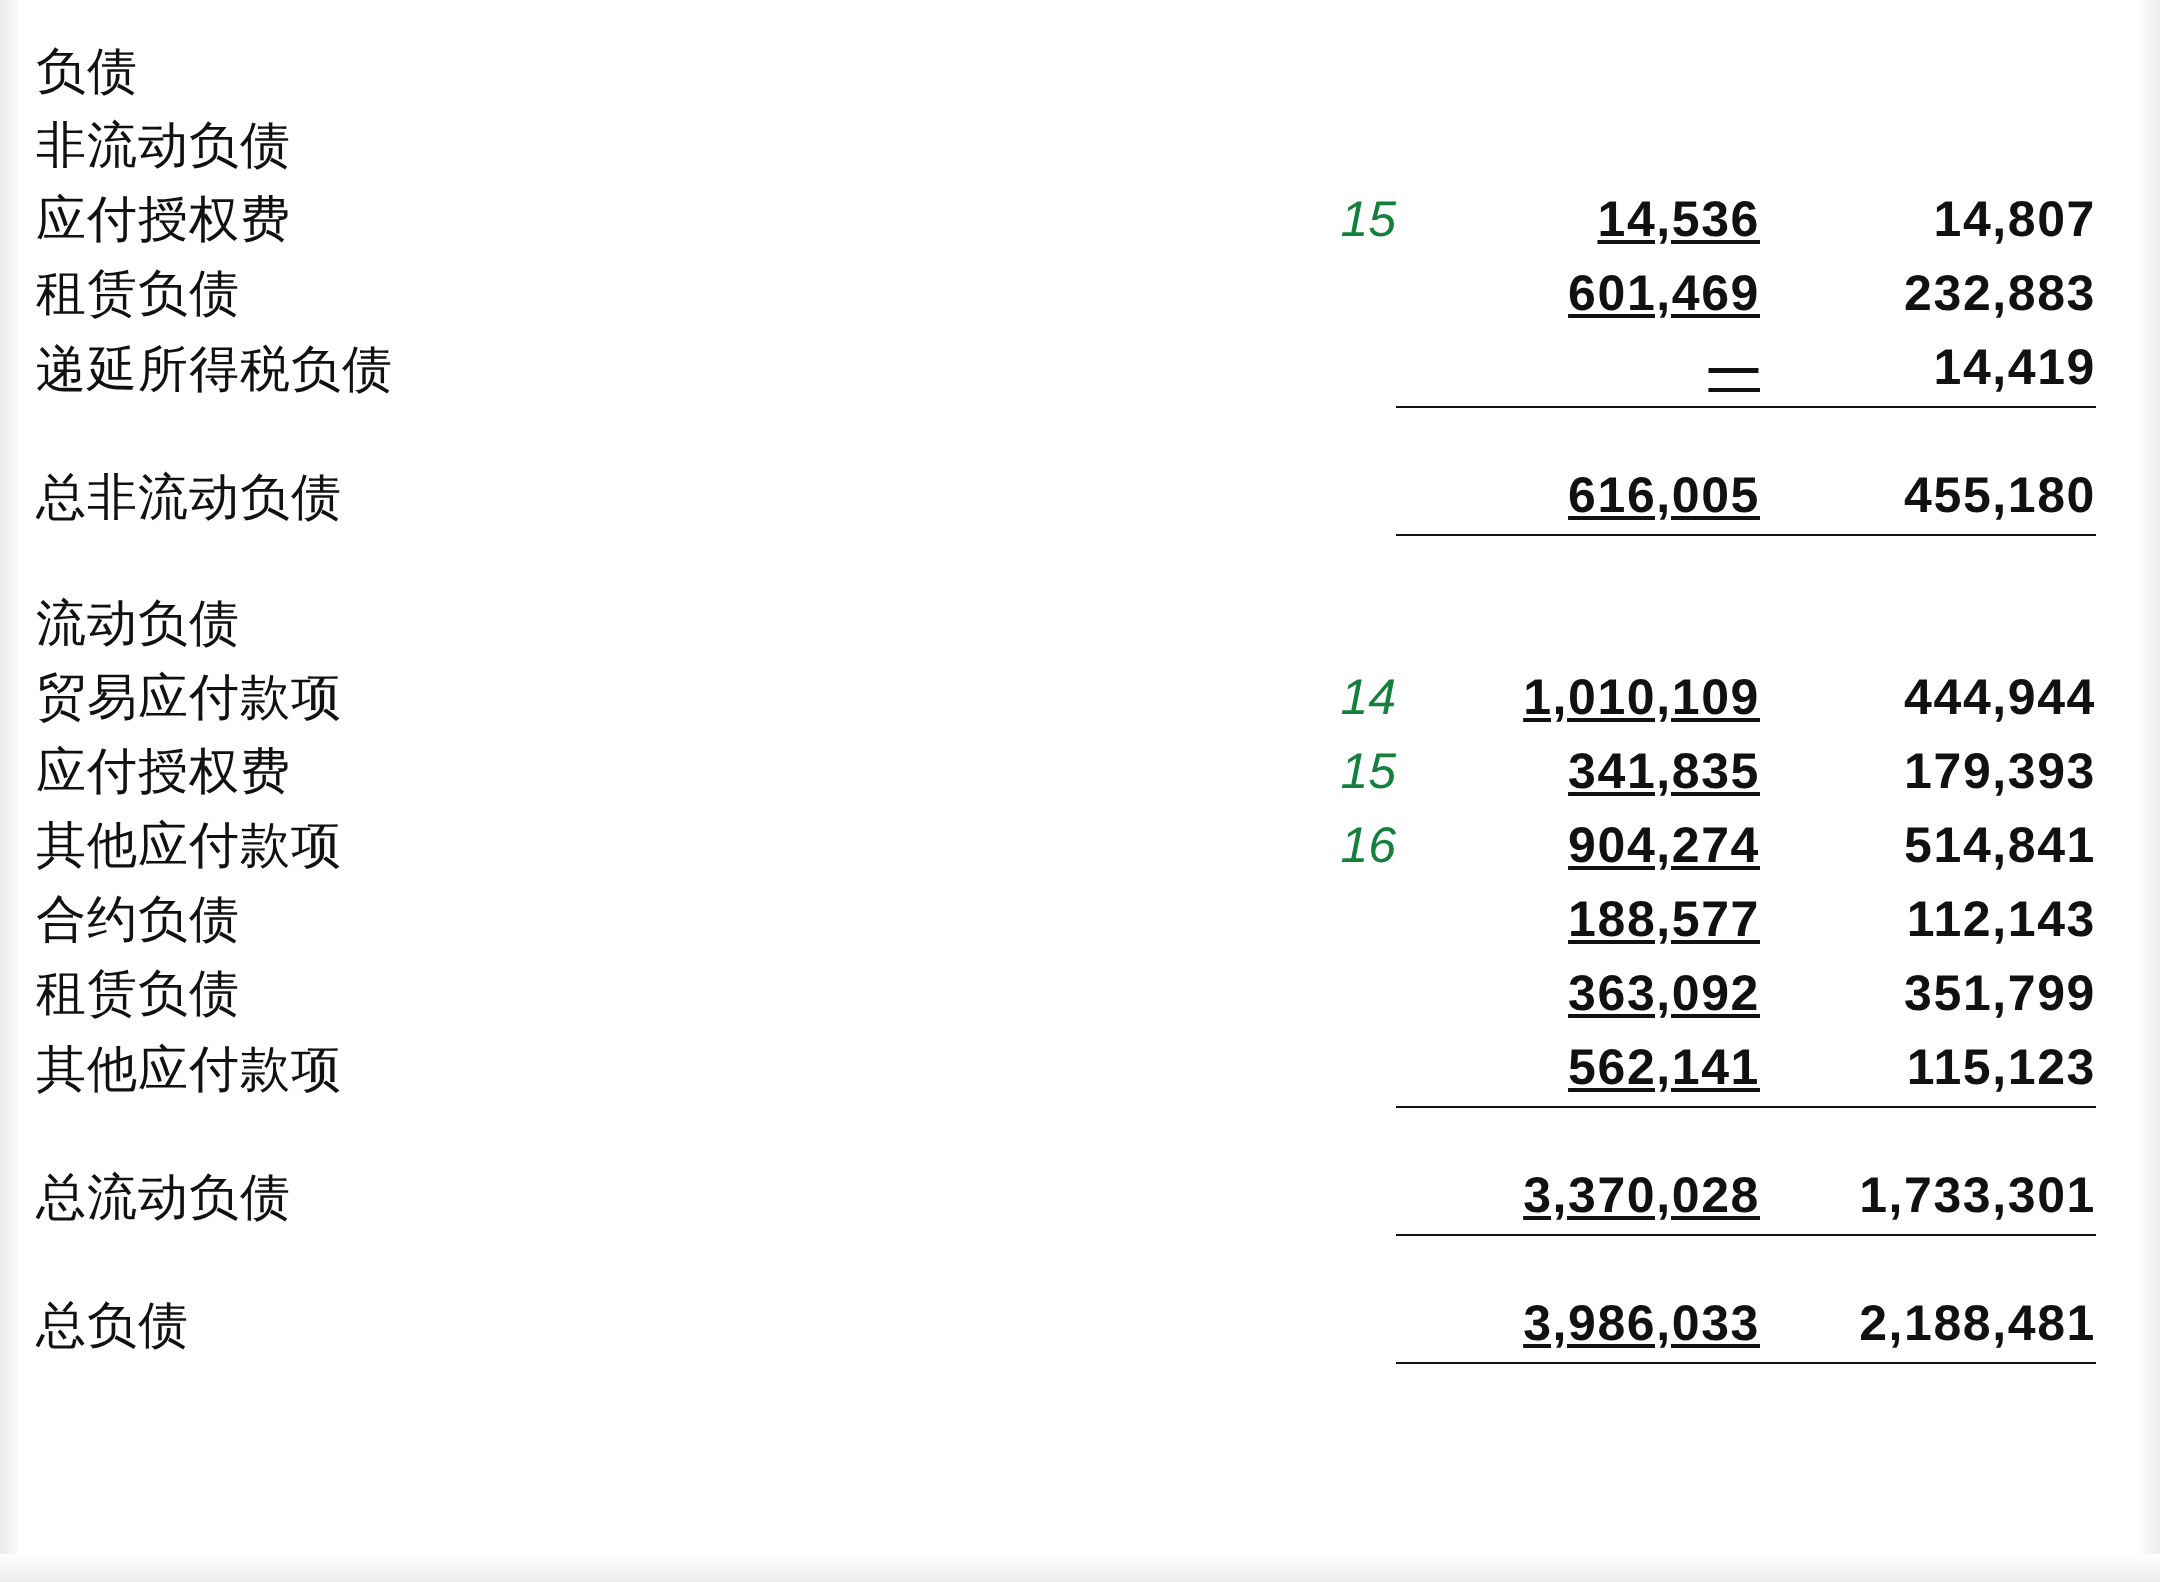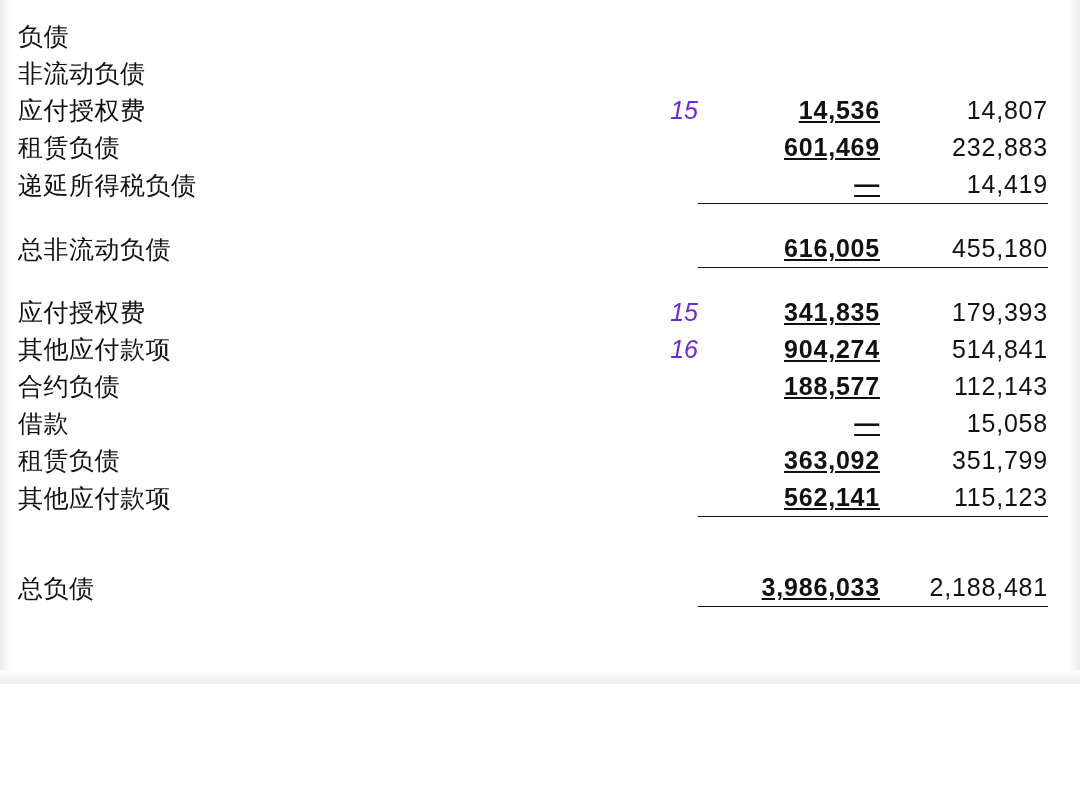--- a/index.html
+++ b/index.html
@@ -10,21 +10,21 @@
   body {
     width: 1080px;
     height: 791px;
     font-family: "Liberation Sans", sans-serif;
     color: #111111;
     overflow: hidden;
   }
   .page {
     position: relative;
     width: 1080px;
-    height: 684px;
+    height: 791px;
     background: #ffffff;
     box-sizing: border-box;
     padding: 18px 36px 10px 18px;
   }
   
   .edge-left {
     position: absolute;
     left: 0; top: 0; bottom: 0;
     width: 10px;
     background: linear-gradient(to right, #e9e9e9, #ffffff);
@@ -62,30 +62,30 @@
   .label {
     text-align: left;
     padding-left: 4px;
     letter-spacing: 0.5px;
   }
   .note {
     text-align: right;
     font-style: italic;
     font-size: 23px;
     padding-right: 14px;
-    color: #6d28d9;
+    color: #15803d;
   }
   .num {
     text-align: right;
     font-variant-numeric: tabular-nums;
     letter-spacing: 0.8px;
     padding-right: 2px;
   }
   .num.cur { font-weight: bold; padding-right: 8px; text-decoration: underline; }
-  .num.prev { font-weight: normal; padding-right: 0px; text-align: right; }
+  .num.prev { font-weight: bold; padding-right: 0px; text-align: right; }
 
   .bold .label { font-weight: normal; }
   .heading .label { font-weight: normal; }
   .rule-bottom { border-bottom: 1.6px solid #111; }
   .spacer td { height: 26px; line-height: 26px; font-size: 0; }
 
   .dash { font-weight: bold; }
 </style>
 </head>
 <body>
@@ -153,21 +153,33 @@
         <td class="num prev rule-bottom">455,180</td>
       </tr>
 
       <tr class="spacer">
           <td></td>
           <td></td>
           <td></td>
           <td></td>
         </tr>
 
-
+      <tr class="heading">
+        <td class="label">流动负债</td>
+        <td class="note"></td>
+        <td class="num cur"></td>
+        <td class="num prev"></td>
+      </tr>
+
+      <tr>
+        <td class="label">贸易应付款项</td>
+        <td class="note">14</td>
+        <td class="num cur">1,010,109</td>
+        <td class="num prev">444,944</td>
+      </tr>
 
       <tr>
         <td class="label">应付授权费</td>
         <td class="note">15</td>
         <td class="num cur">341,835</td>
         <td class="num prev">179,393</td>
       </tr>
 
       <tr>
         <td class="label">其他应付款项</td>
@@ -176,26 +188,20 @@
         <td class="num prev">514,841</td>
       </tr>
 
       <tr>
         <td class="label">合约负债</td>
         <td class="note"></td>
         <td class="num cur">188,577</td>
         <td class="num prev">112,143</td>
       </tr>
 
-      <tr>
-        <td class="label">借款</td>
-        <td class="note"></td>
-        <td class="num cur dash">—</td>
-        <td class="num prev">15,058</td>
-      </tr>
 
       <tr>
         <td class="label">租赁负债</td>
         <td class="note"></td>
         <td class="num cur">363,092</td>
         <td class="num prev">351,799</td>
       </tr>
 
       <tr>
         <td class="label">其他应付款项</td>
@@ -204,20 +210,26 @@
         <td class="num prev rule-bottom">115,123</td>
       </tr>
 
       <tr class="spacer">
           <td></td>
           <td></td>
           <td></td>
           <td></td>
         </tr>
 
+      <tr class="bold">
+        <td class="label">总流动负债</td>
+        <td class="note"></td>
+        <td class="num cur rule-bottom">3,370,028</td>
+        <td class="num prev rule-bottom">1,733,301</td>
+      </tr>
 
       <tr class="spacer">
           <td></td>
           <td></td>
           <td></td>
           <td></td>
         </tr>
 
       <tr class="bold">
         <td class="label">总负债</td>

